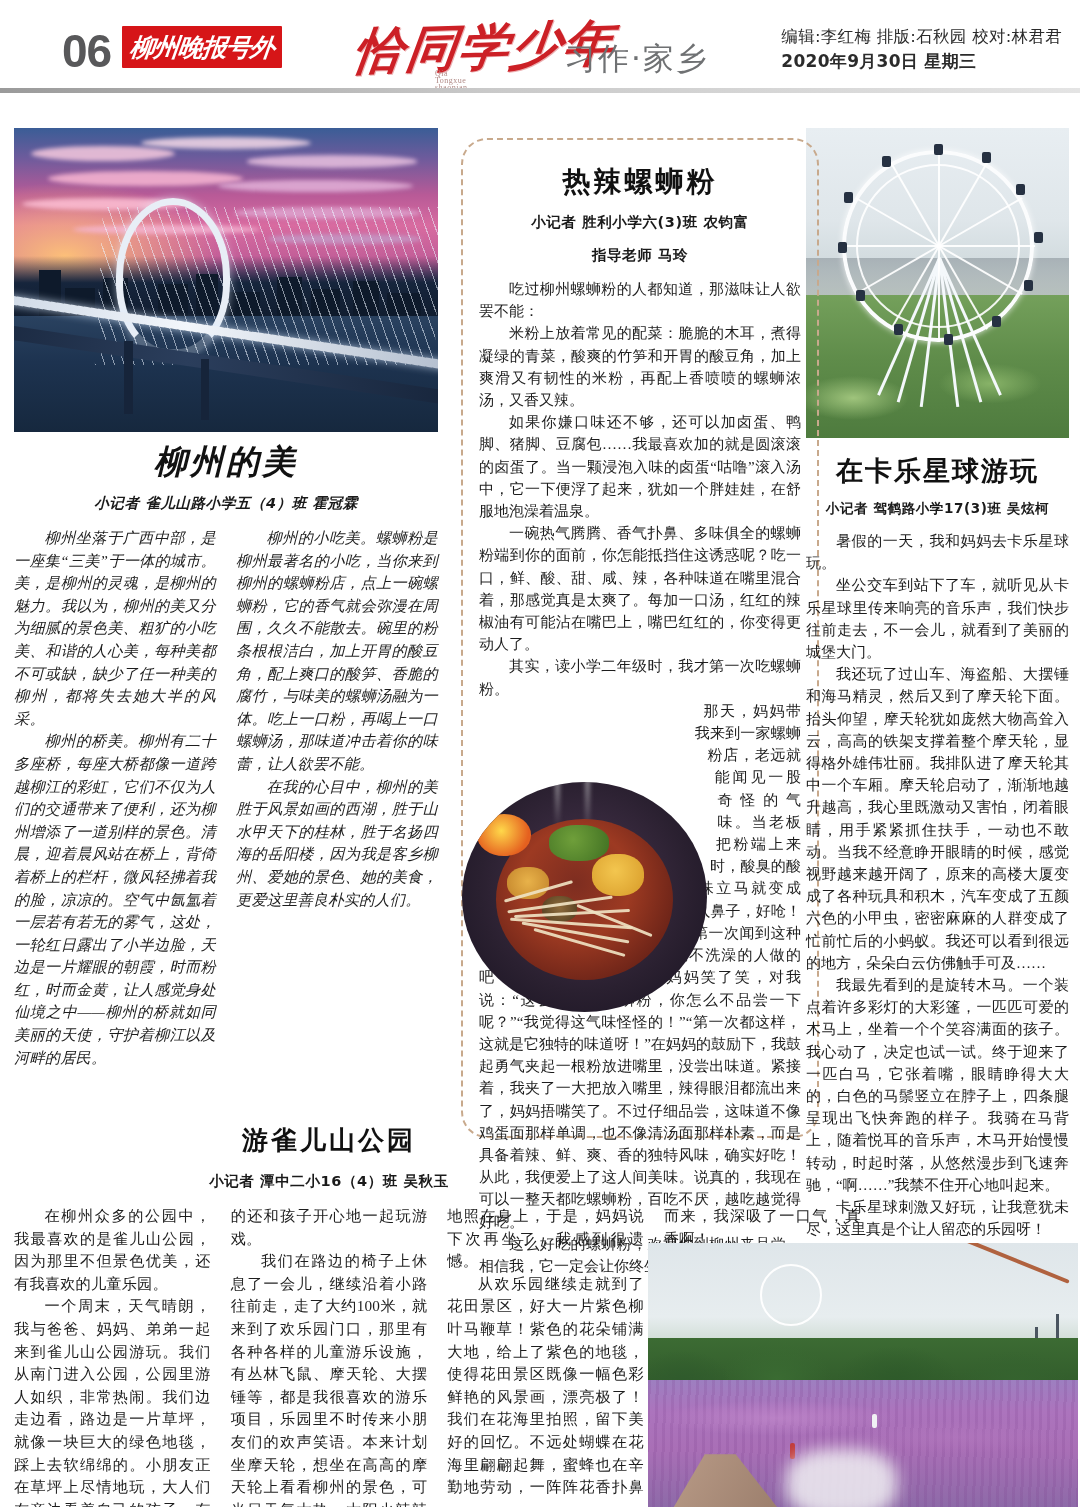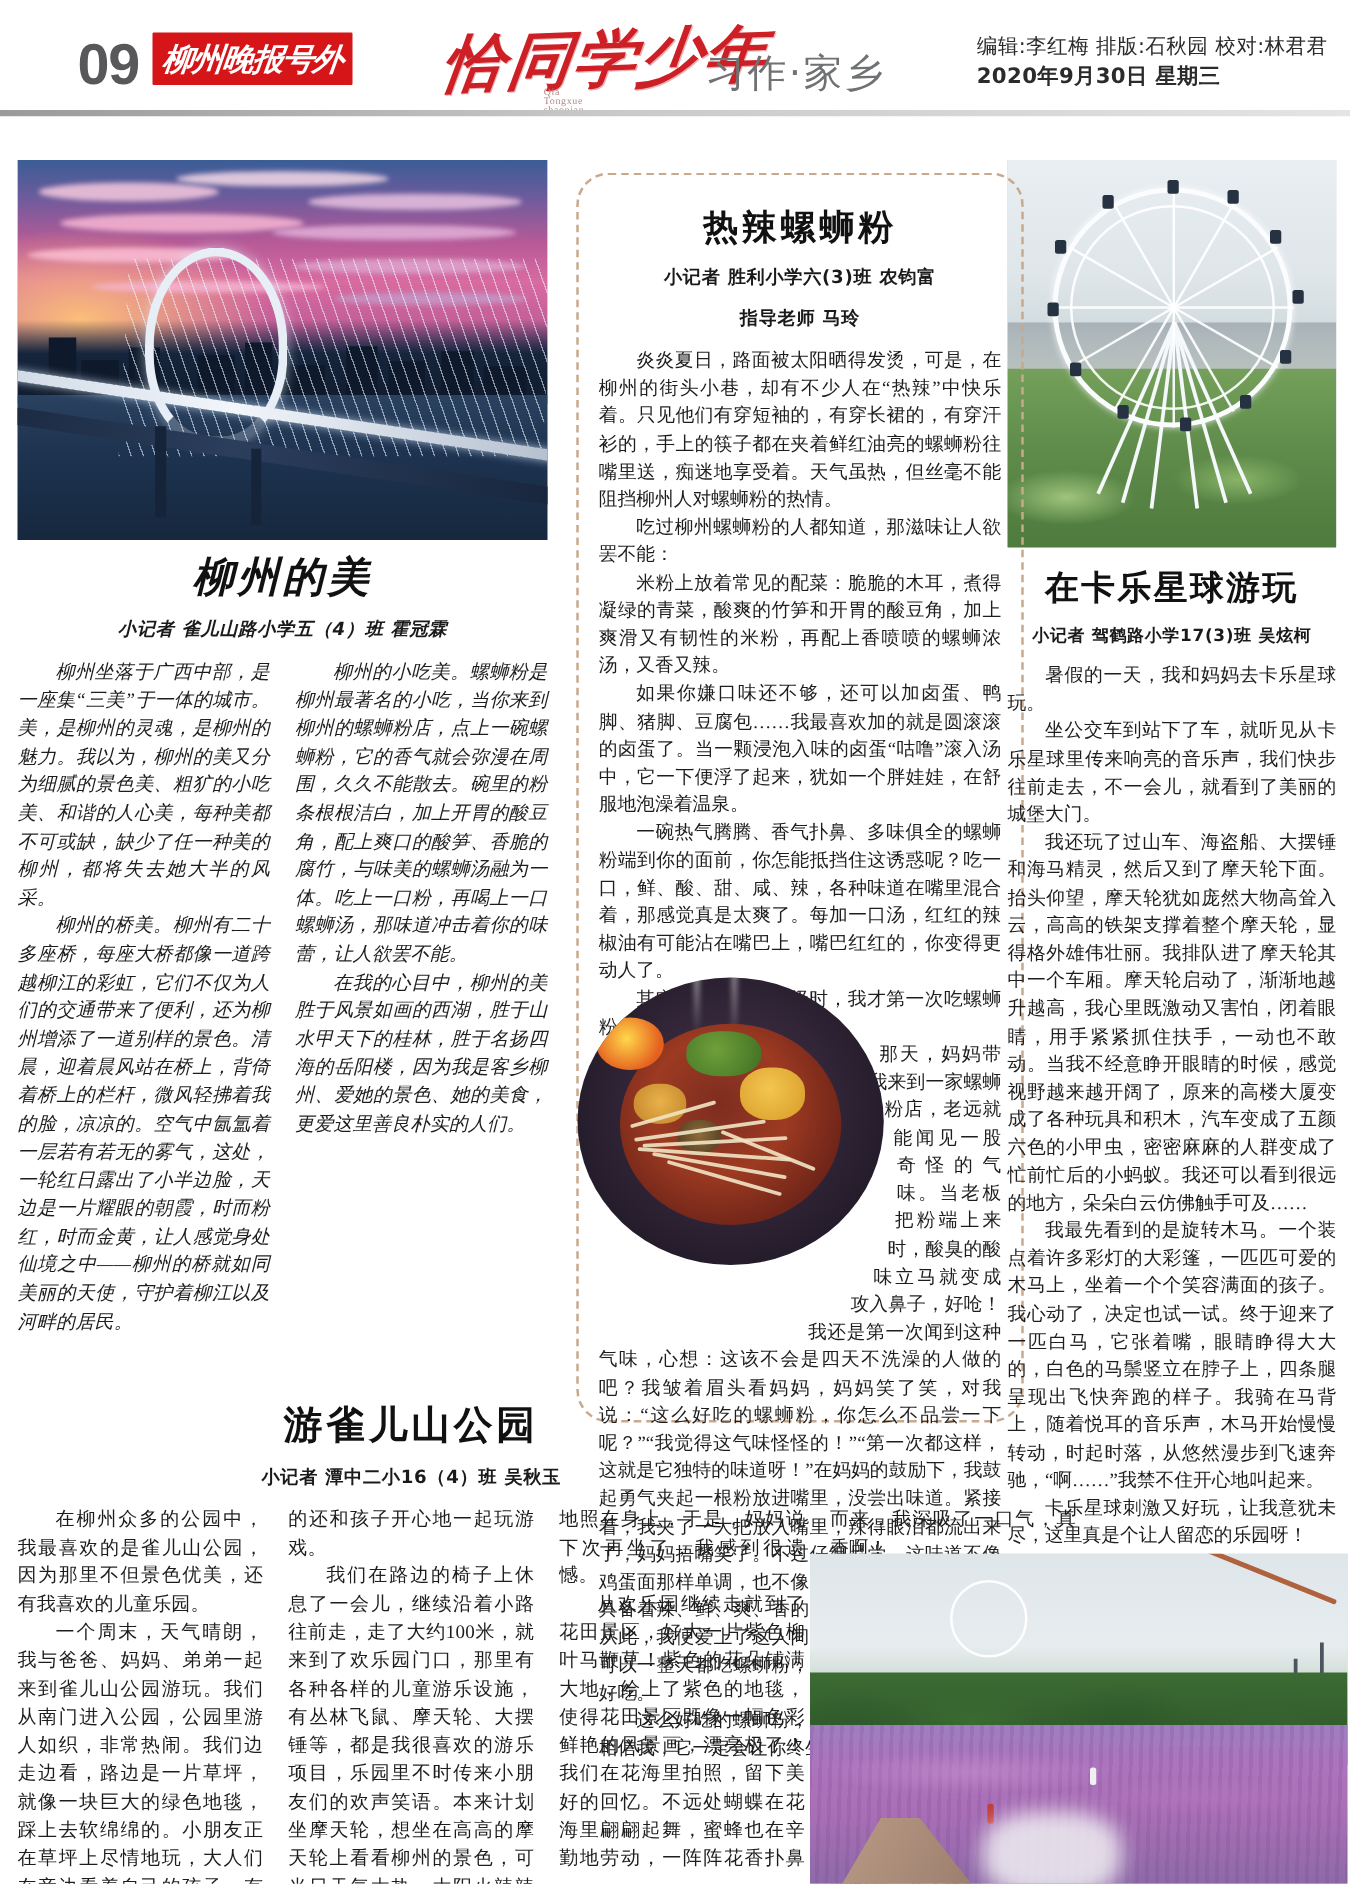--- a/index.html
+++ b/index.html
@@ -271,34 +271,34 @@
   .a-right .rtext{
     margin-top:12px;
     font-family:"Liberation Serif","DejaVu Serif",serif;
     font-size:15px; line-height:22.2px; color:#1d1d1d;
     text-align:justify; text-justify:inter-ideograph;
   }
   .a-right .rtext p{ text-indent:2em; margin:0; }
 
   
   .a-bottom{ position:absolute; left:14px; top:1118px; width:630px; }
-  .a-bottom .art-title{ font-size:31px; line-height:44px; }
+  .a-bottom .art-title{ font-size:26px; line-height:44px; }
   .a-bottom .byline{ margin-top:10px; }
   .a-bottom .cols{
     margin-top:14px; column-count:3; column-gap:20px; column-fill:auto;
     height:330px;
   }
 </style>
 </head>
 <body>
 
 <div class="page">
 
   <div class="masthead">
-    <div class="page-num">09</div>
+    <div class="page-num">06</div>
 
     <div class="paper-logo">
       <span>柳州晚报号外</span>
     </div>
 
     <div class="brand">
       <div class="brand-cn">恰同学少年</div>
       <div class="brand-py">
         <div>Qia</div>
         <div>Tongxue</div>
@@ -396,21 +396,20 @@
       <p>柳州的小吃美。螺蛳粉是柳州最著名的小吃，当你来到柳州的螺蛳粉店，点上一碗螺蛳粉，它的香气就会弥漫在周围，久久不能散去。碗里的粉条根根洁白，加上开胃的酸豆角，配上爽口的酸笋、香脆的腐竹，与味美的螺蛳汤融为一体。吃上一口粉，再喝上一口螺蛳汤，那味道冲击着你的味蕾，让人欲罢不能。</p>
       <p>在我的心目中，柳州的美胜于风景如画的西湖，胜于山水甲天下的桂林，胜于名扬四海的岳阳楼，因为我是客乡柳州、爱她的景色、她的美食，更爱这里善良朴实的人们。</p>
     </div>
   </div>
 
   <div class="a-center">
     <div class="art-title">热辣螺蛳粉</div>
     <div class="byline">小记者  胜利小学六(3)班  农钧富</div>
     <div class="byline">指导老师  马玲</div>
     <div class="ctext">
-      <p>炎炎夏日，路面被太阳晒得发烫，可是，在柳州的街头小巷，却有不少人在“热辣”中快乐着。只见他们有穿短袖的，有穿长裙的，有穿汗衫的，手上的筷子都在夹着鲜红油亮的螺蛳粉往嘴里送，痴迷地享受着。天气虽热，但丝毫不能阻挡柳州人对螺蛳粉的热情。</p>
       <p>吃过柳州螺蛳粉的人都知道，那滋味让人欲罢不能：</p>
       <p>米粉上放着常见的配菜：脆脆的木耳，煮得凝绿的青菜，酸爽的竹笋和开胃的酸豆角，加上爽滑又有韧性的米粉，再配上香喷喷的螺蛳浓汤，又香又辣。</p>
       <p>如果你嫌口味还不够，还可以加卤蛋、鸭脚、猪脚、豆腐包……我最喜欢加的就是圆滚滚的卤蛋了。当一颗浸泡入味的卤蛋“咕噜”滚入汤中，它一下便浮了起来，犹如一个胖娃娃，在舒服地泡澡着温泉。</p>
       <p>一碗热气腾腾、香气扑鼻、多味俱全的螺蛳粉端到你的面前，你怎能抵挡住这诱惑呢？吃一口，鲜、酸、甜、咸、辣，各种味道在嘴里混合着，那感觉真是太爽了。每加一口汤，红红的辣椒油有可能沾在嘴巴上，嘴巴红红的，你变得更动人了。</p>
       <p>其实，读小学二年级时，我才第一次吃螺蛳粉。</p>
 
       <div class="bowl-float"></div>
       <p>那天，妈妈带我来到一家螺蛳粉店，老远就能闻见一股奇怪的气味。当老板把粉端上来时，酸臭的酸味立马就变成攻入鼻子，好呛！我还是第一次闻到这种气味，心想：这该不会是四天不洗澡的人做的吧？我皱着眉头看妈妈，妈妈笑了笑，对我说：“这么好吃的螺蛳粉，你怎么不品尝一下呢？”“我觉得这气味怪怪的！”“第一次都这样，这就是它独特的味道呀！”在妈妈的鼓励下，我鼓起勇气夹起一根粉放进嘴里，没尝出味道。紧接着，我夹了一大把放入嘴里，辣得眼泪都流出来了，妈妈捂嘴笑了。不过仔细品尝，这味道不像鸡蛋面那样单调，也不像清汤面那样朴素，而是具备着辣、鲜、爽、香的独特风味，确实好吃！从此，我便爱上了这人间美味。说真的，我现在可以一整天都吃螺蛳粉，百吃不厌，越吃越觉得好吃。</p>
       <p>这么好吃的螺蛳粉，欢迎你到柳州来品尝，相信我，它一定会让你终生难忘！</p>
     </div>

